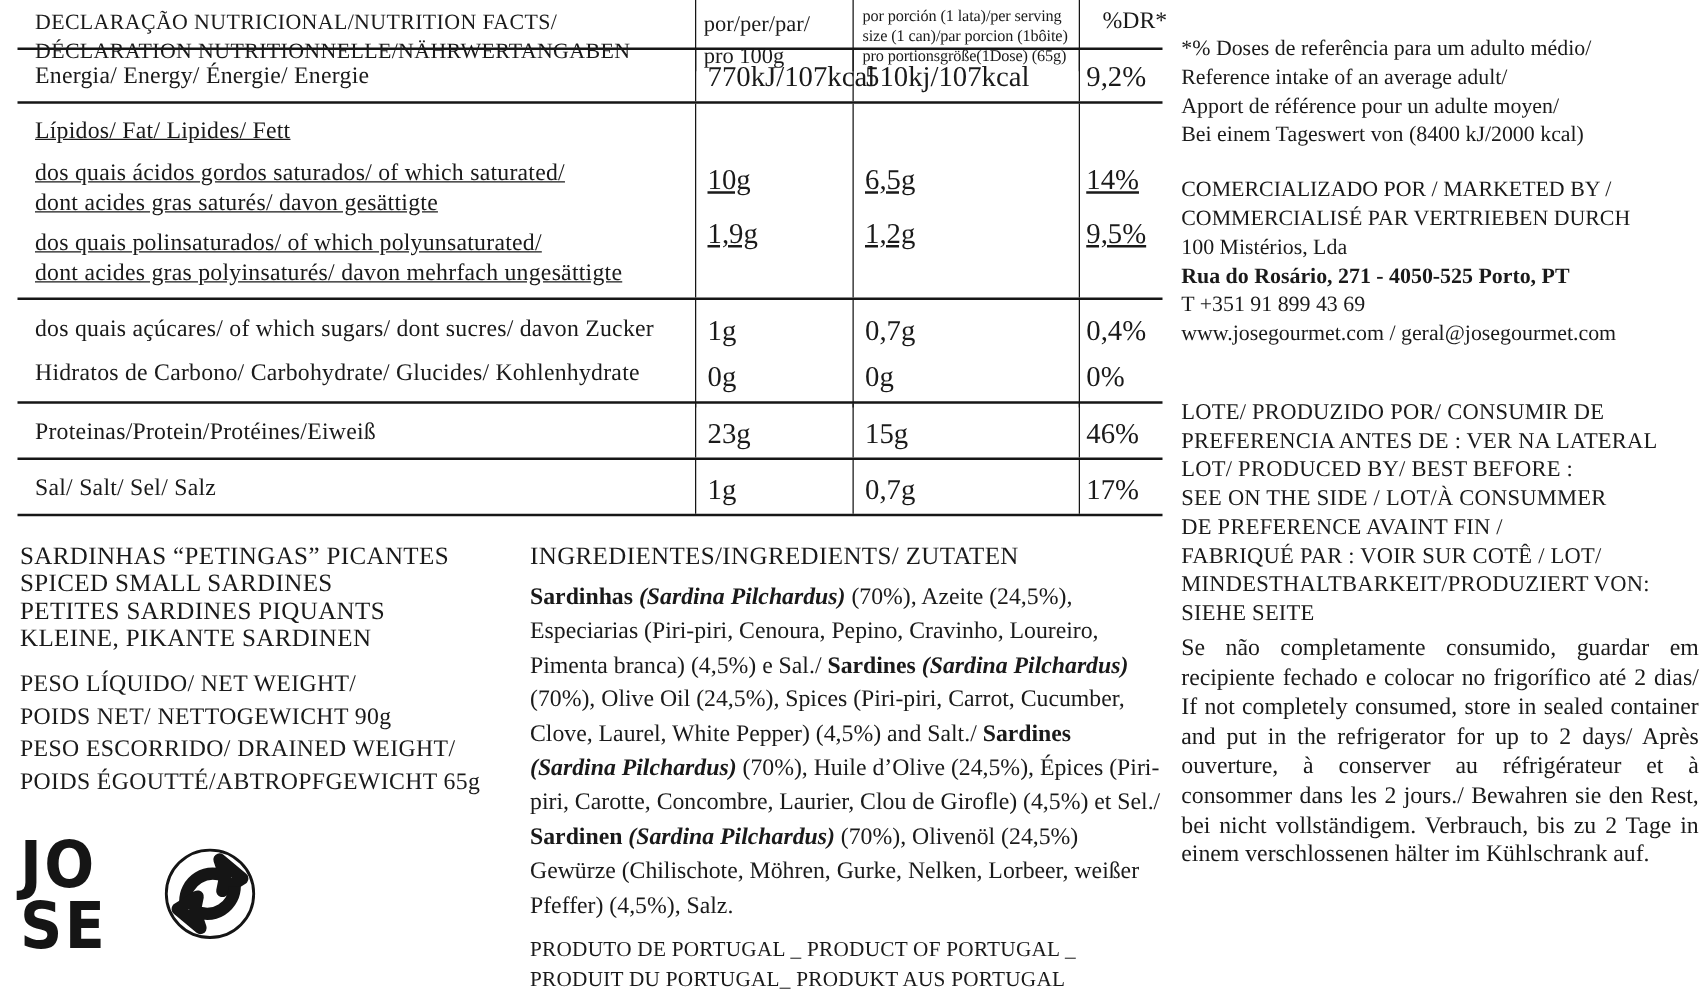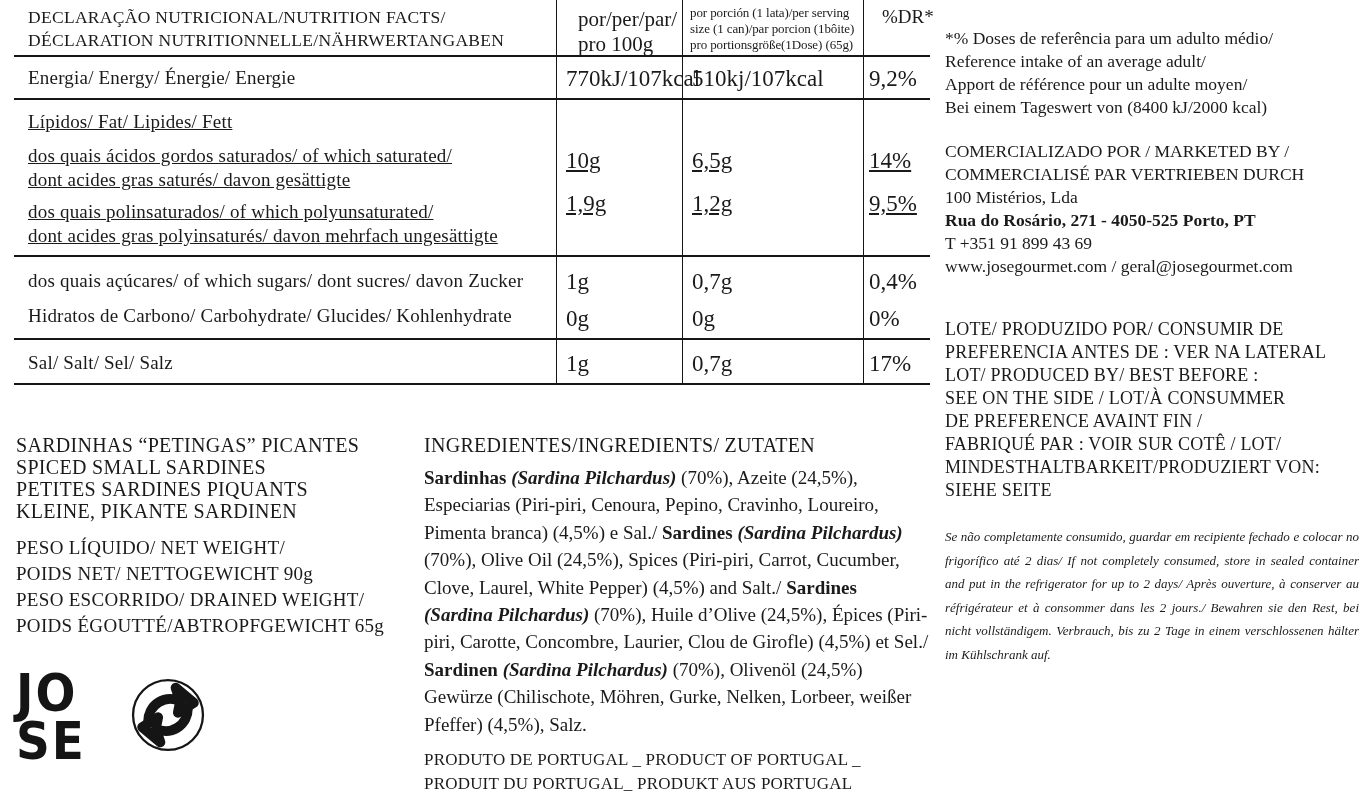--- a/index.html
+++ b/index.html
@@ -14,24 +14,24 @@
 
   
   .ntable { position:absolute; left:14px; top:0; width:916px; }
   .trow { display:grid; grid-template-columns:542px 126px 181px 67px; border-bottom:2.5px solid #161616; }
   .c { position:relative; }
   .c2,.c3,.c4 { border-left:1.6px solid #161616; }
   .lbl { font-size:19px; line-height:24px; letter-spacing:.2px; }
   .val { font-size:23px; }
 
   .hdr-c1 { padding:6px 0 0 14px; font-size:17.5px; line-height:23px; letter-spacing:.3px; }
-  .hdr-c2 { padding:7px 0 0 21px; font-size:21px; line-height:25px; }
+  .hdr-c2 { padding:7px 0 0 6px; font-size:18px; line-height:25px; }
   .hdr-c3 { padding:5px 0 0 7px; font-size:13px; line-height:16px; letter-spacing:-0.1px; }
   .hdr-c4 { padding:6px 0 0 18px; font-size:19px; }
-  .row-h-header { height:57px; }
+  .row-h-header { height:40px; }
 
   .row-energy { height:43px; }
   .row-energy .c1 { padding:9px 0 0 14px; }
   .row-energy .c2,.row-energy .c3,.row-energy .c4 { padding-top:9px; }
   .row-energy .c2,.row-energy .c3 { padding-left:9px; }
   .row-energy .c4 { padding-left:5px; }
 
   .row-fat { height:157px;text-decoration:underline; }
   .row-fat .c1 { padding:10px 0 0 14px; }
   .fat-title { margin-bottom:10px; }
@@ -51,21 +51,21 @@
   .row-protein,.row-salt { height:45px; }
   .row-protein .c1,.row-salt .c1 { padding:11px 0 0 14px; }
   .row-protein .c2,.row-protein .c3,.row-salt .c2,.row-salt .c3 { padding:11px 0 0 9px; }
   .row-protein .c4,.row-salt .c4 { padding:11px 0 0 5px; }
 
   
   .right-col { position:absolute; left:945px; top:27px; width:414px; font-size:17.5px; line-height:23px; }
   .block-marketed { margin-top:21px; }
   .addr-bold { font-weight:bold; font-family:"Liberation Serif",serif; }
   .block-lot { margin-top:40px; font-size:18px; line-height:23px; letter-spacing:.2px; }
-  .block-storage { margin-top:23px; text-align:justify; font-size:13px; line-height:23.6px;font-style:italic; }
+  .block-storage { margin-top:5px; text-align:justify; font-size:19px; line-height:23.6px; }
 
   
   .left-col { position:absolute; left:16px; top:434px; width:402px; }
   .prod-names { font-size:20px; line-height:22px; letter-spacing:.3px; }
   .prod-weights { margin-top:13px; font-size:19px; line-height:26px; letter-spacing:.3px; }
   .logos { margin-top:30px; display:flex; align-items:flex-start; }
   .jose-logo {
     font-family:"DejaVu Sans","Liberation Sans",sans-serif;
     font-weight:900; font-size:47px; line-height:44px;
     letter-spacing:2px; color:#151515; transform:scaleY(1.1); transform-origin:top left;
@@ -135,20 +135,26 @@
     <div class="c c3 val">
       <div>0,7g</div>
       <div>0g</div>
     </div>
     <div class="c c4 val">
       <div>0,4%</div>
       <div>0%</div>
     </div>
   </div>
 
+  <div class="trow row-protein">
+    <div class="c c1 lbl">Proteinas/Protein/Protéines/Eiweiß</div>
+    <div class="c c2 val">23g</div>
+    <div class="c c3 val">15g</div>
+    <div class="c c4 val">46%</div>
+  </div>
 
   <div class="trow row-salt">
     <div class="c c1 lbl">Sal/ Salt/ Sel/ Salz</div>
     <div class="c c2 val">1g</div>
     <div class="c c3 val">0,7g</div>
     <div class="c c4 val">17%</div>
   </div>
 </div>
 
 <div class="right-col">

